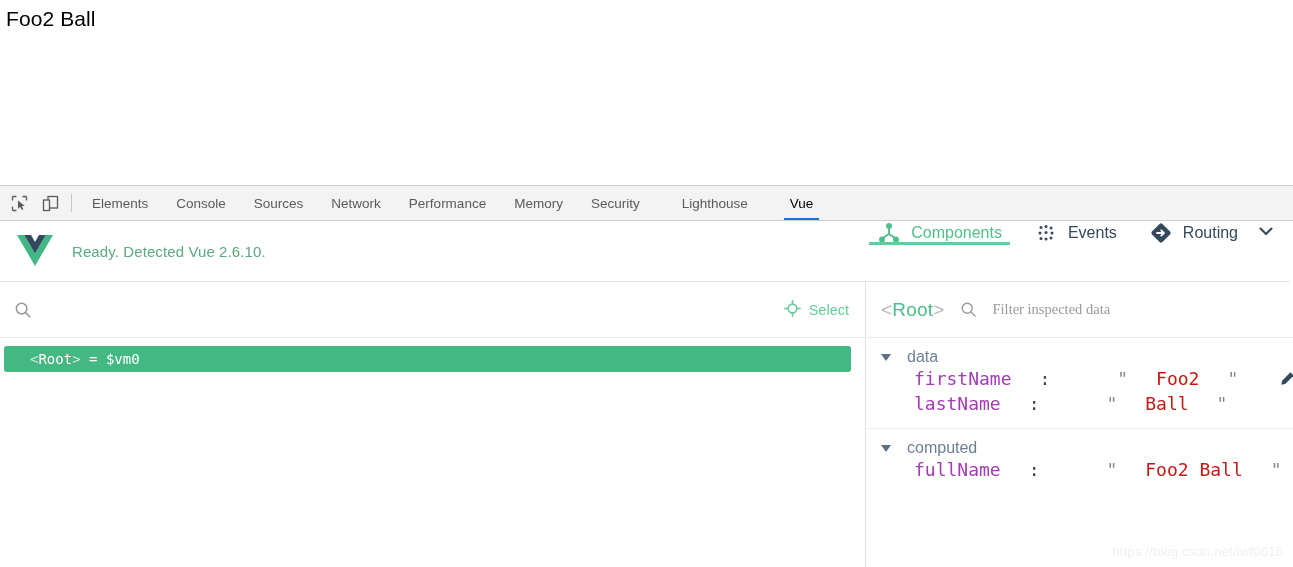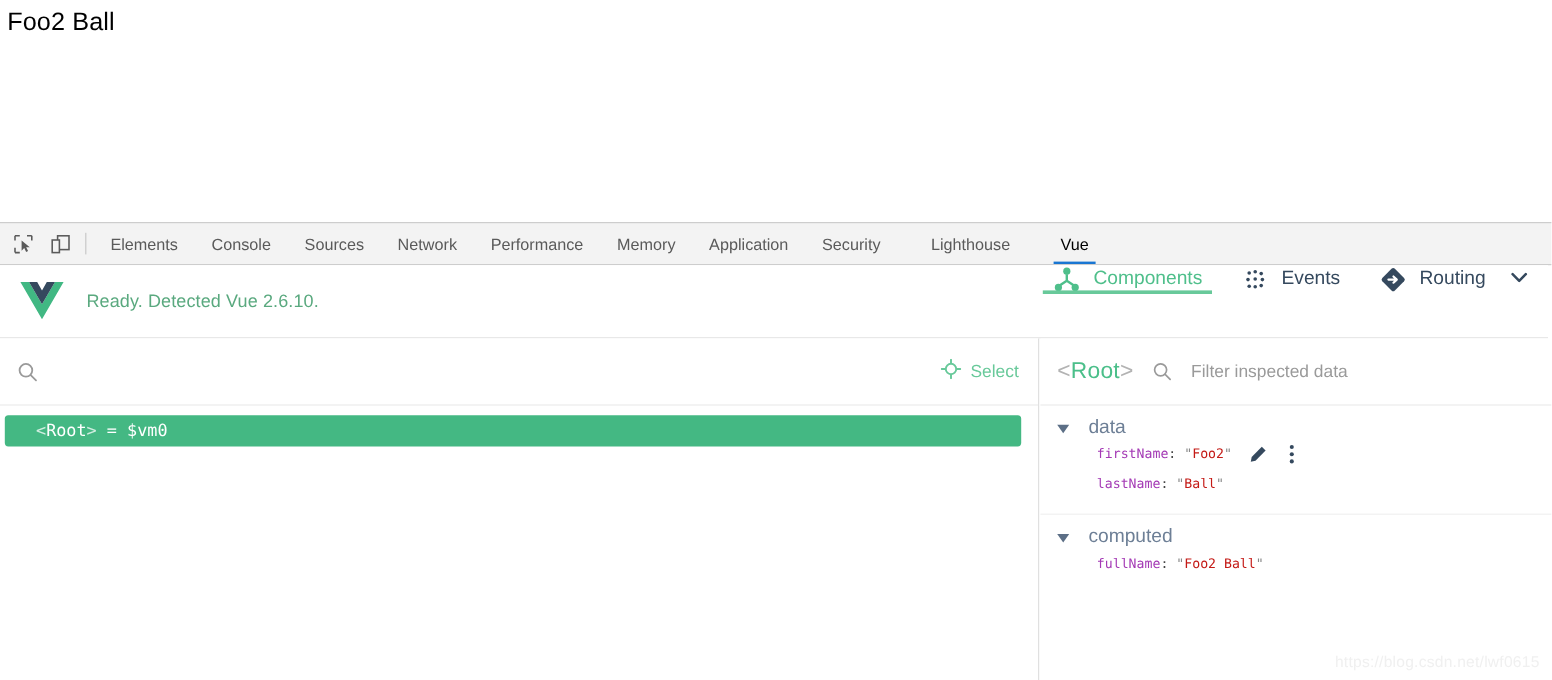--- a/index.html
+++ b/index.html
@@ -112,36 +112,36 @@
     height: 56px; display: flex; align-items: center;
     border-bottom: 1px solid #ececec; padding-left: 14px;
   }
   .inspect-name { font-size: 19px; letter-spacing: .2px; }
   .inspect-name .ang { color: #b3b3b3; }
   .inspect-name .nm { color: #4bbf8a; }
   .inspect-search { margin-left: 14px; width: 20px; height: 20px; display:flex; align-items:center; justify-content:center;}
   .inspect-filter {
     border: 0; outline: 0; background: transparent; margin-left: 12px;
     font-size: 14.5px; color: #333; flex: 1;
-    font-family: Liberation Sans, sans-serif;
+    font-family: Liberation Serif, serif;
   }
   .inspect-filter::placeholder { color: #9a9a9a; }
 
   .data-group { border-bottom: 1px solid #f0f0f0; padding: 10px 0 12px 0; }
   .group-head {
     display: flex; align-items: center; gap: 16px;
     padding-left: 14px; font-size: 16px; color: #6d7f96; cursor: pointer;
   }
   .caret-dn {
     width: 0; height: 0; border-left: 5.5px solid transparent;
     border-right: 5.5px solid transparent; border-top: 7px solid #5c6f86;
   }
   .prop-row {
     display: flex; align-items: center; height: 25px;
-    padding-left: 47px; font-family: "DejaVu Sans Mono", monospace; font-size: 11px;
+    padding-left: 47px; font-family: "DejaVu Sans Mono", monospace; font-size: 18px; gap: 28px;
   }
   .p-key { color: #a43ab5; }
   .p-colon { color: #444; }
   .p-quote { color: #888; }
   .p-str { color: #c41a16; }
   .row-actions { display: flex; align-items: center; gap: 18px; margin-left: 14px; }
   .act-ico { cursor: pointer; display: flex; align-items: center; }
 
   .watermark {
     position: absolute; right: 10px; bottom: 8px;
@@ -174,21 +174,20 @@
       </div>
     </div>
     <div class="dt-sep"></div>
     <div class="dt-tabs">
       <div class="dt-tab">Elements</div>
       <div class="dt-tab">Console</div>
       <div class="dt-tab">Sources</div>
       <div class="dt-tab">Network</div>
       <div class="dt-tab">Performance</div>
       <div class="dt-tab">Memory</div>
-      <div class="dt-tab">Application</div>
       <div class="dt-tab">Security</div>
       <div class="dt-tab gap">Lighthouse</div>
       <div class="dt-tab active gap">Vue</div>
     </div>
   </div>
 
   <div class="vue-header">
     <div class="vue-logo">
       <svg width="38" height="34" viewBox="0 0 38 34">
         <path d="M1 1 L19 32 L37 1 L29.8 1 L19 19.5 L8.2 1 Z" fill="#41b883"></path>

